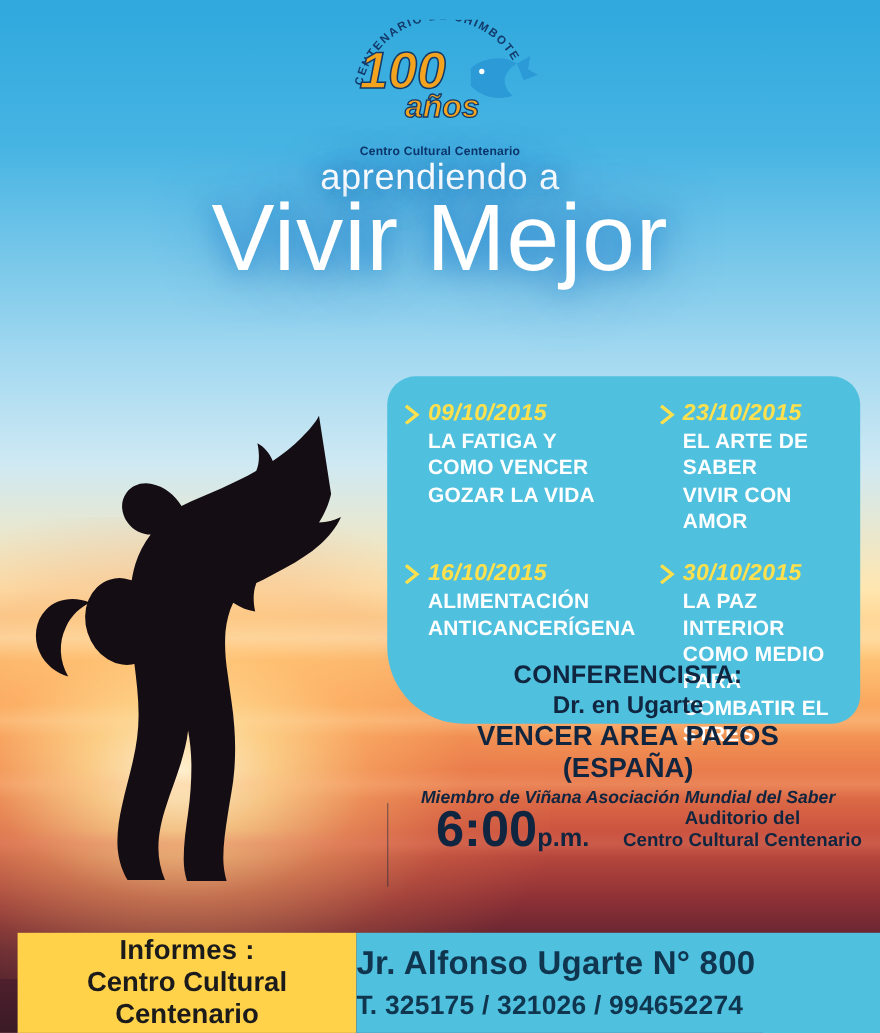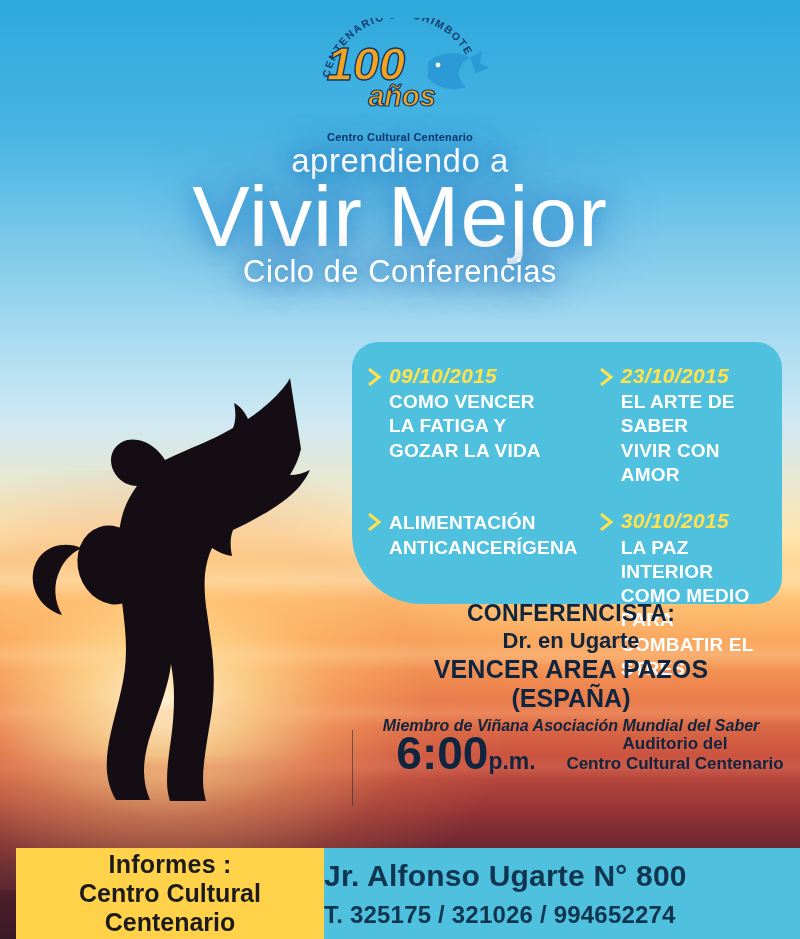--- a/index.html
+++ b/index.html
@@ -114,21 +114,21 @@
     letter-spacing: 0.5px;
     text-shadow: 0 0 16px rgba(40,130,200,0.9), 0 0 38px rgba(20,90,170,0.7);
   }
 
   
   .schedule {
     position: absolute;
     left: 352px;
     top: 342px;
     width: 430px;
-    height: 262px;
+    height: 316px;
     background: #4fc0de;
     border-radius: 26px 26px 26px 26px;
     border-bottom-left-radius: 70px;
     padding: 0;
     box-sizing: border-box;
   }
   .sched-grid {
     display: grid;
     grid-template-columns: 1fr 1fr;
     grid-template-rows: 1fr 1fr;
@@ -358,35 +358,34 @@
         <path d="M160,40 l12,-7 l-2,12 l9,5 l-13,5 z" fill="#2b9ad6"></path>
         <circle cx="128" cy="47" r="2.4" fill="#ffffff"></circle>
       </g>
     </svg>
     <div class="logo-sub">Centro Cultural Centenario</div>
   </div>
 
   <div class="title-block">
     <div class="title-pre">aprendiendo a</div>
     <div class="title-main">Vivir Mejor</div>
-    <div class="title-sub">Ciclo de Conferencias</div>
   </div>
 
   <div class="schedule">
     <div class="sched-grid">
 
       <div class="sched-item">
         <svg class="chev" width="14" height="18" viewBox="0 0 14 18">
           <path d="M1,1 L11,9 L1,17" fill="none" stroke="#ffe14d" stroke-width="3"></path>
         </svg>
         <div>
           <div class="sched-date">09/10/2015</div>
           <div class="sched-lines">
+            <div>LA  FATIGA Y</div>
             <div>COMO VENCER</div>
-            <div>LA  FATIGA Y</div>
             <div>GOZAR LA VIDA</div>
           </div>
         </div>
       </div>
 
       <div class="sched-item">
         <svg class="chev" width="14" height="18" viewBox="0 0 14 18">
           <path d="M1,1 L11,9 L1,17" fill="none" stroke="#ffe14d" stroke-width="3"></path>
         </svg>
         <div>
@@ -396,20 +395,21 @@
             <div>VIVIR CON AMOR</div>
           </div>
         </div>
       </div>
 
       <div class="sched-item">
         <svg class="chev" width="14" height="18" viewBox="0 0 14 18">
           <path d="M1,1 L11,9 L1,17" fill="none" stroke="#ffe14d" stroke-width="3"></path>
         </svg>
         <div>
+          <div class="sched-date">16/10/2015</div>
           <div class="sched-lines">
             <div>ALIMENTACIÓN</div>
             <div>ANTICANCERÍGENA</div>
           </div>
         </div>
       </div>
 
       <div class="sched-item">
         <svg class="chev" width="14" height="18" viewBox="0 0 14 18">
           <path d="M1,1 L11,9 L1,17" fill="none" stroke="#ffe14d" stroke-width="3"></path>

